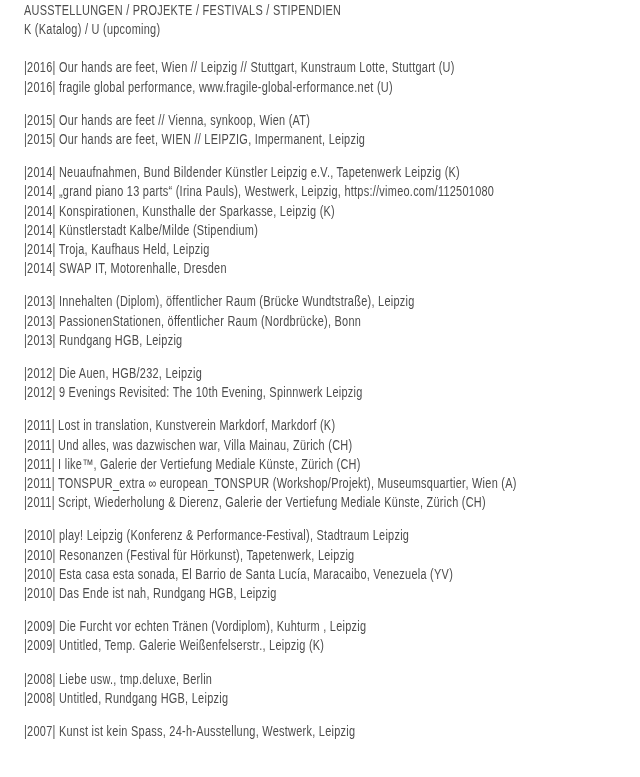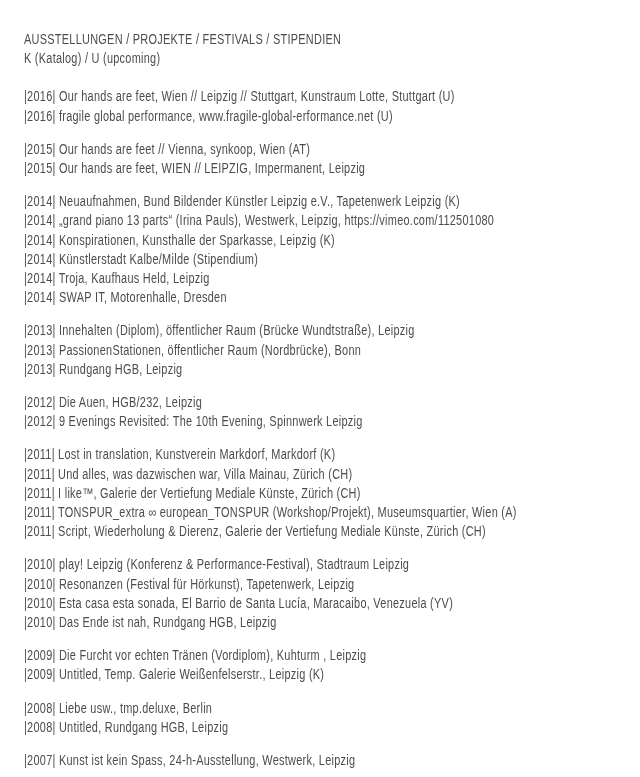--- a/index.html
+++ b/index.html
@@ -6,21 +6,21 @@
     margin: 0;
     padding: 0;
     background: #ffffff;
   }
   body {
     width: 640px;
     height: 777px;
     overflow: hidden;
   }
   .content {
-    padding: 30px 0 0 24px;
+    padding: 1px 0 0 24px;
   }
   
   .condense {
     font-family: "Liberation Sans", sans-serif;
     font-size: 14px;
     line-height: 19.2px;
     font-weight: 400;
     color: #4c4c4c;
     letter-spacing: 0.35px;
     transform: scaleX(0.78);

